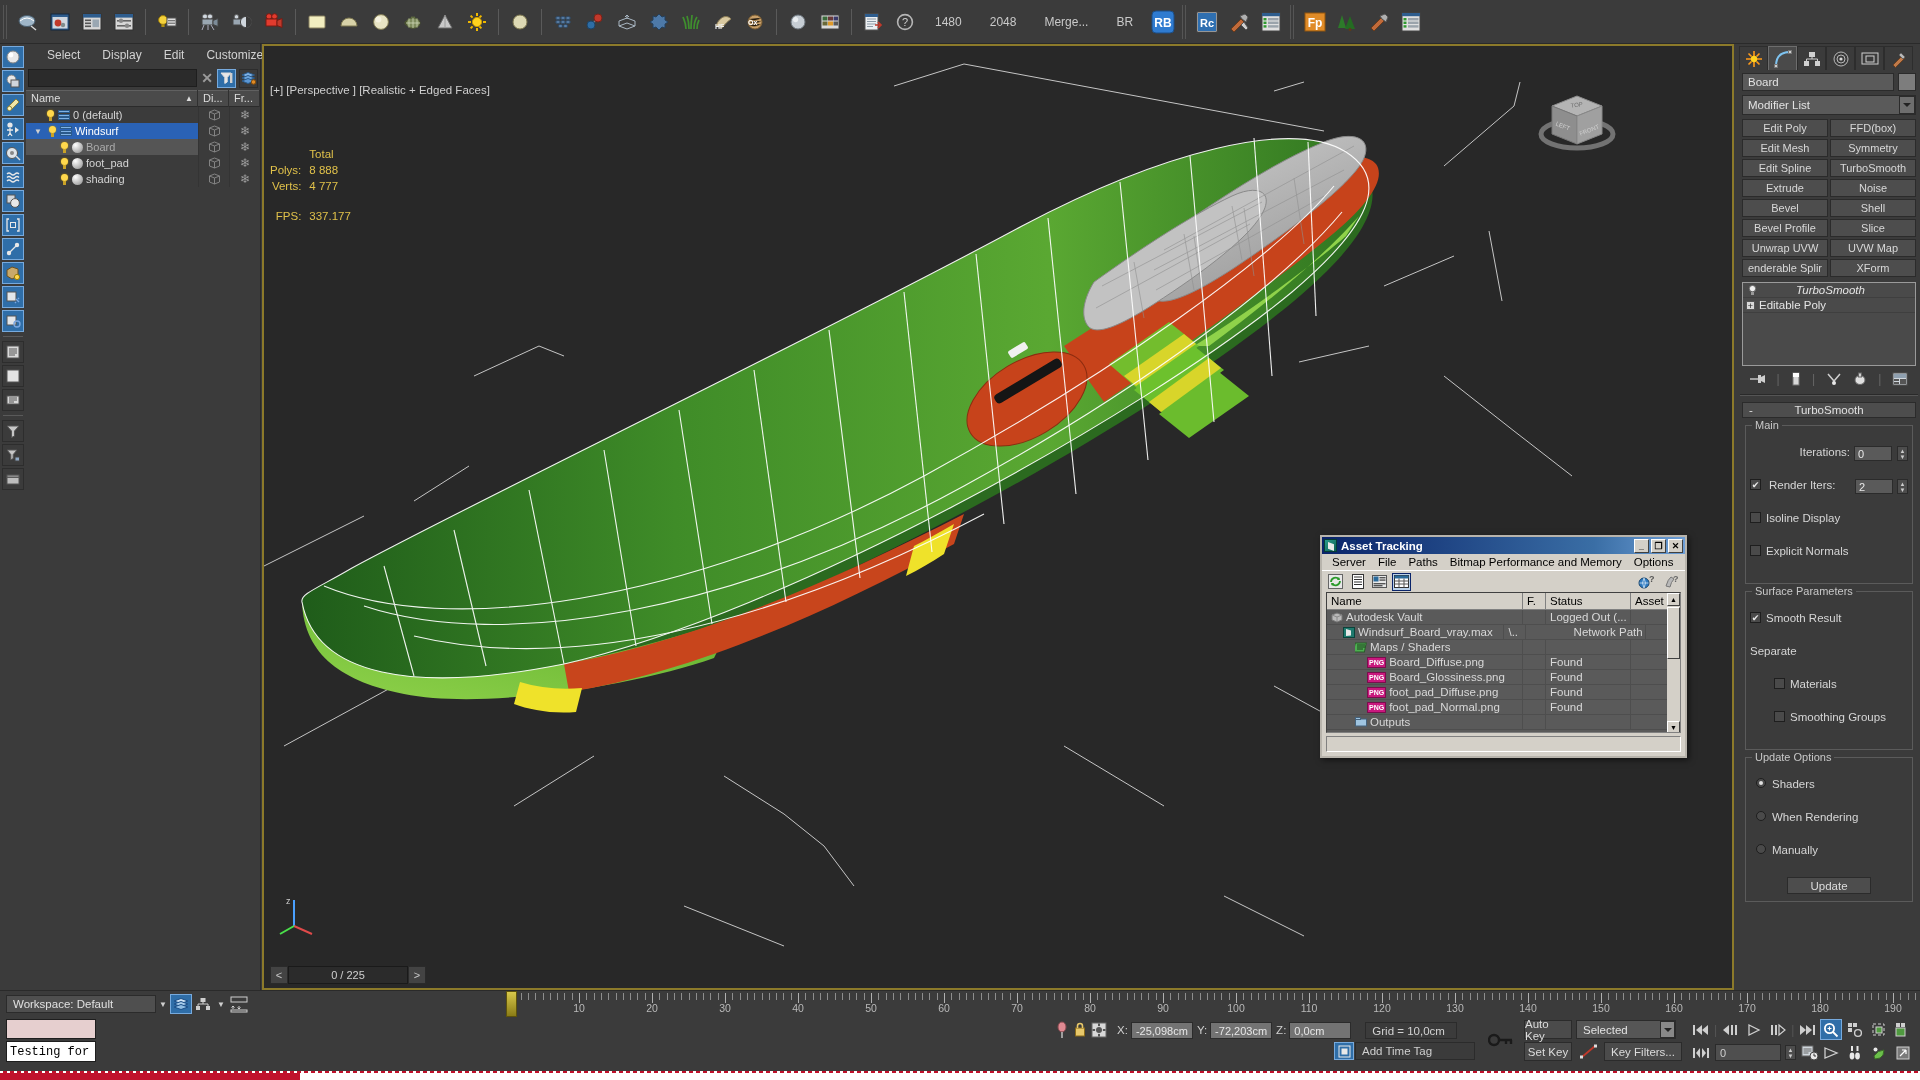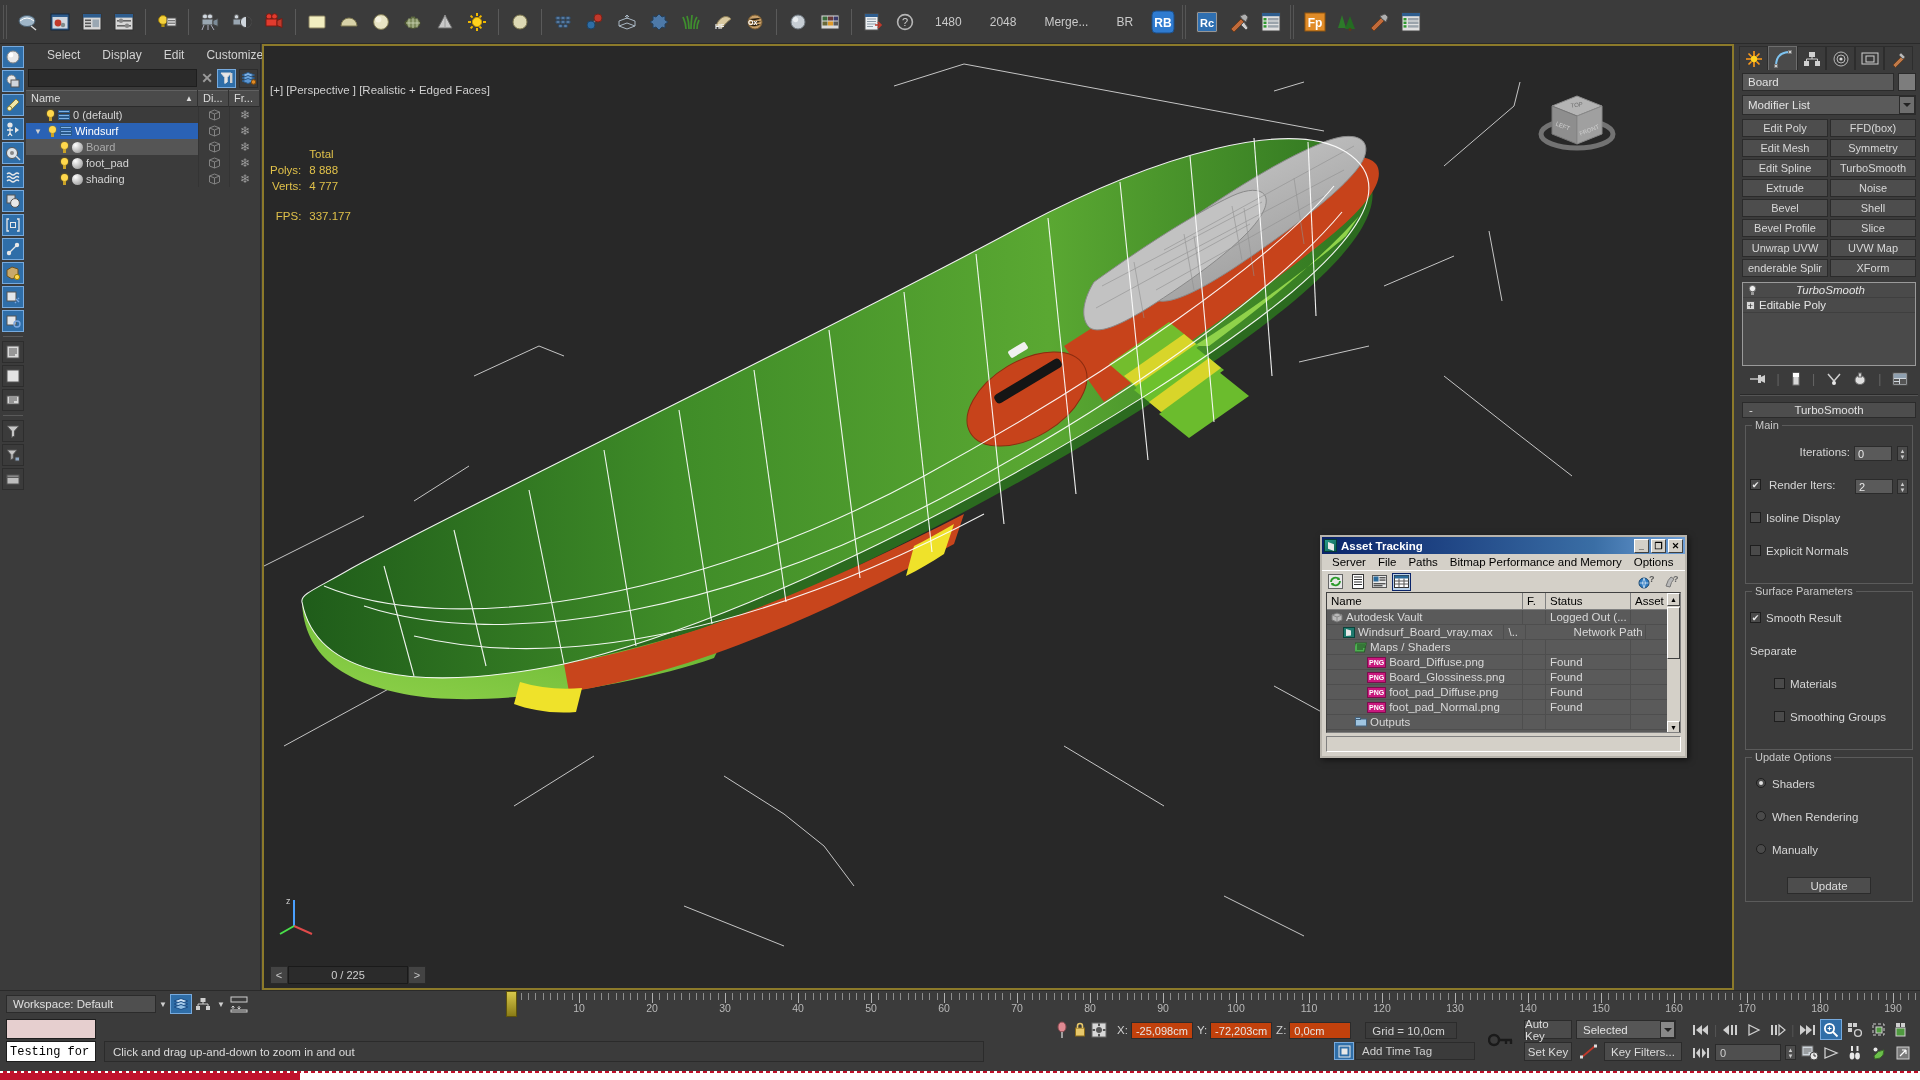--- a/index.html
+++ b/index.html
@@ -200,21 +200,21 @@
              border:1px solid #1e1e1e; color:#000; font-family:"Liberation Mono", monospace;
              font-size:12px; line-height:20px; padding-left:3px; overflow:hidden; white-space:nowrap; }
   .selbox { position:absolute; left:104px; top:2px; width:880px; height:20px; background:#3b3b3b;
             border:1px solid #2b2b2b; color:#dcdcdc; font-size:11.5px; line-height:19px;
             padding-left:8px; }
   .hintbox { position:absolute; left:104px; top:24px; width:880px; height:21px; background:#3b3b3b;
              border:1px solid #2b2b2b; color:#dcdcdc; font-size:11.5px; line-height:20px;
              padding-left:8px; }
   .coordrow { position:absolute; left:1055px; top:2px; height:22px; display:flex; align-items:center; gap:4px;}
   .cfield { display:flex; align-items:center; gap:3px; color:#cfcfcf; font-size:11.5px; }
-  .cinput { width:62px; height:17px; background:#c2410c; border:1px solid #2b2b2b; color:#e6e6e6;
+  .cinput { width:62px; height:17px; background:#737373; border:1px solid #2b2b2b; color:#e6e6e6;
             font-size:11px; line-height:16px; padding-left:4px; }
   .gridlbl { width:92px; height:17px; background:#3b3b3b; border:1px solid #2b2b2b; color:#d2d2d2;
              font-size:11.5px; line-height:16px; padding-left:6px; margin-left:10px; }
   .addtag { position:absolute; left:1355px; top:25px; width:120px; height:18px; background:#3b3b3b;
             border:1px solid #2b2b2b; color:#cfcfcf; font-size:11.5px; line-height:17px; padding-left:6px; }
   .kbtn { background:#4b4b4b; border:1px solid #2b2b2b; color:#dcdcdc; font-size:11.5px;
           display:flex; align-items:center; justify-content:center; }
   .ksel { background:#565656; border:1px solid #2b2b2b; color:#e2e2e2; font-size:11.5px;
           display:flex; align-items:center; padding-left:6px; }
   .navicon { width:22px; height:21px; display:flex; align-items:center; justify-content:center;
@@ -1595,21 +1595,20 @@
           <div class="num" style="left: 1566px;">180</div>
           <div class="num" style="left: 1639px;">190</div>
         </div>
       <div class="keyhandle"></div>
     </div>
   </div>
 
   <div class="statusbar">
     <div class="msgbox"></div>
     <div class="testbox">Testing for ;</div>
-    <div class="hintbox">Click and drag up-and-down to zoom in and out</div>
 
     <div class="coordrow">
       <span>
         <svg width="14" height="18" viewBox="0 0 14 18">
             <ellipse cx="7" cy="6" rx="4" ry="5" fill="#e08a92" stroke="#8a4a50"></ellipse>
             <path d="M7 11 v6" stroke="#c9c9c9" stroke-width="1.4"></path>
           </svg>
       </span>
       <span>
         <svg width="14" height="18" viewBox="0 0 14 18">

